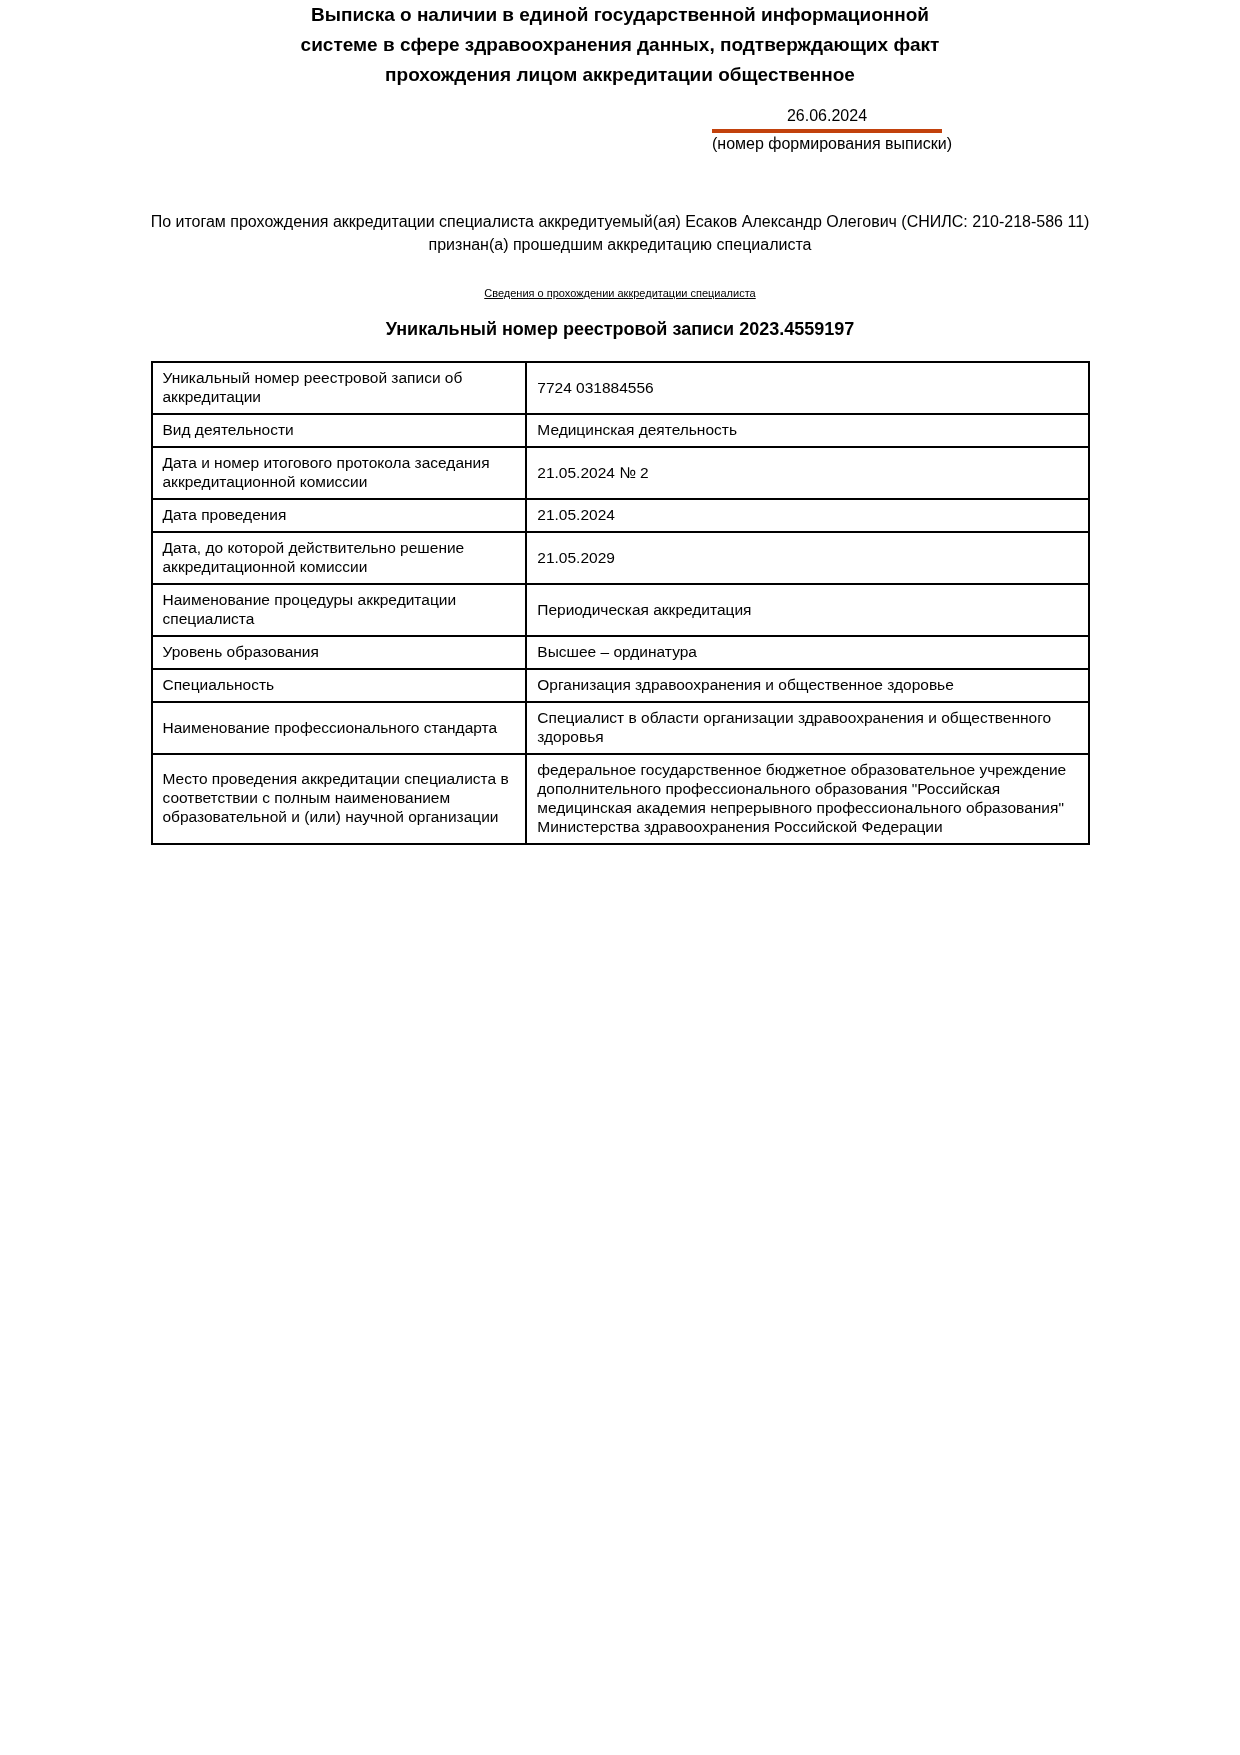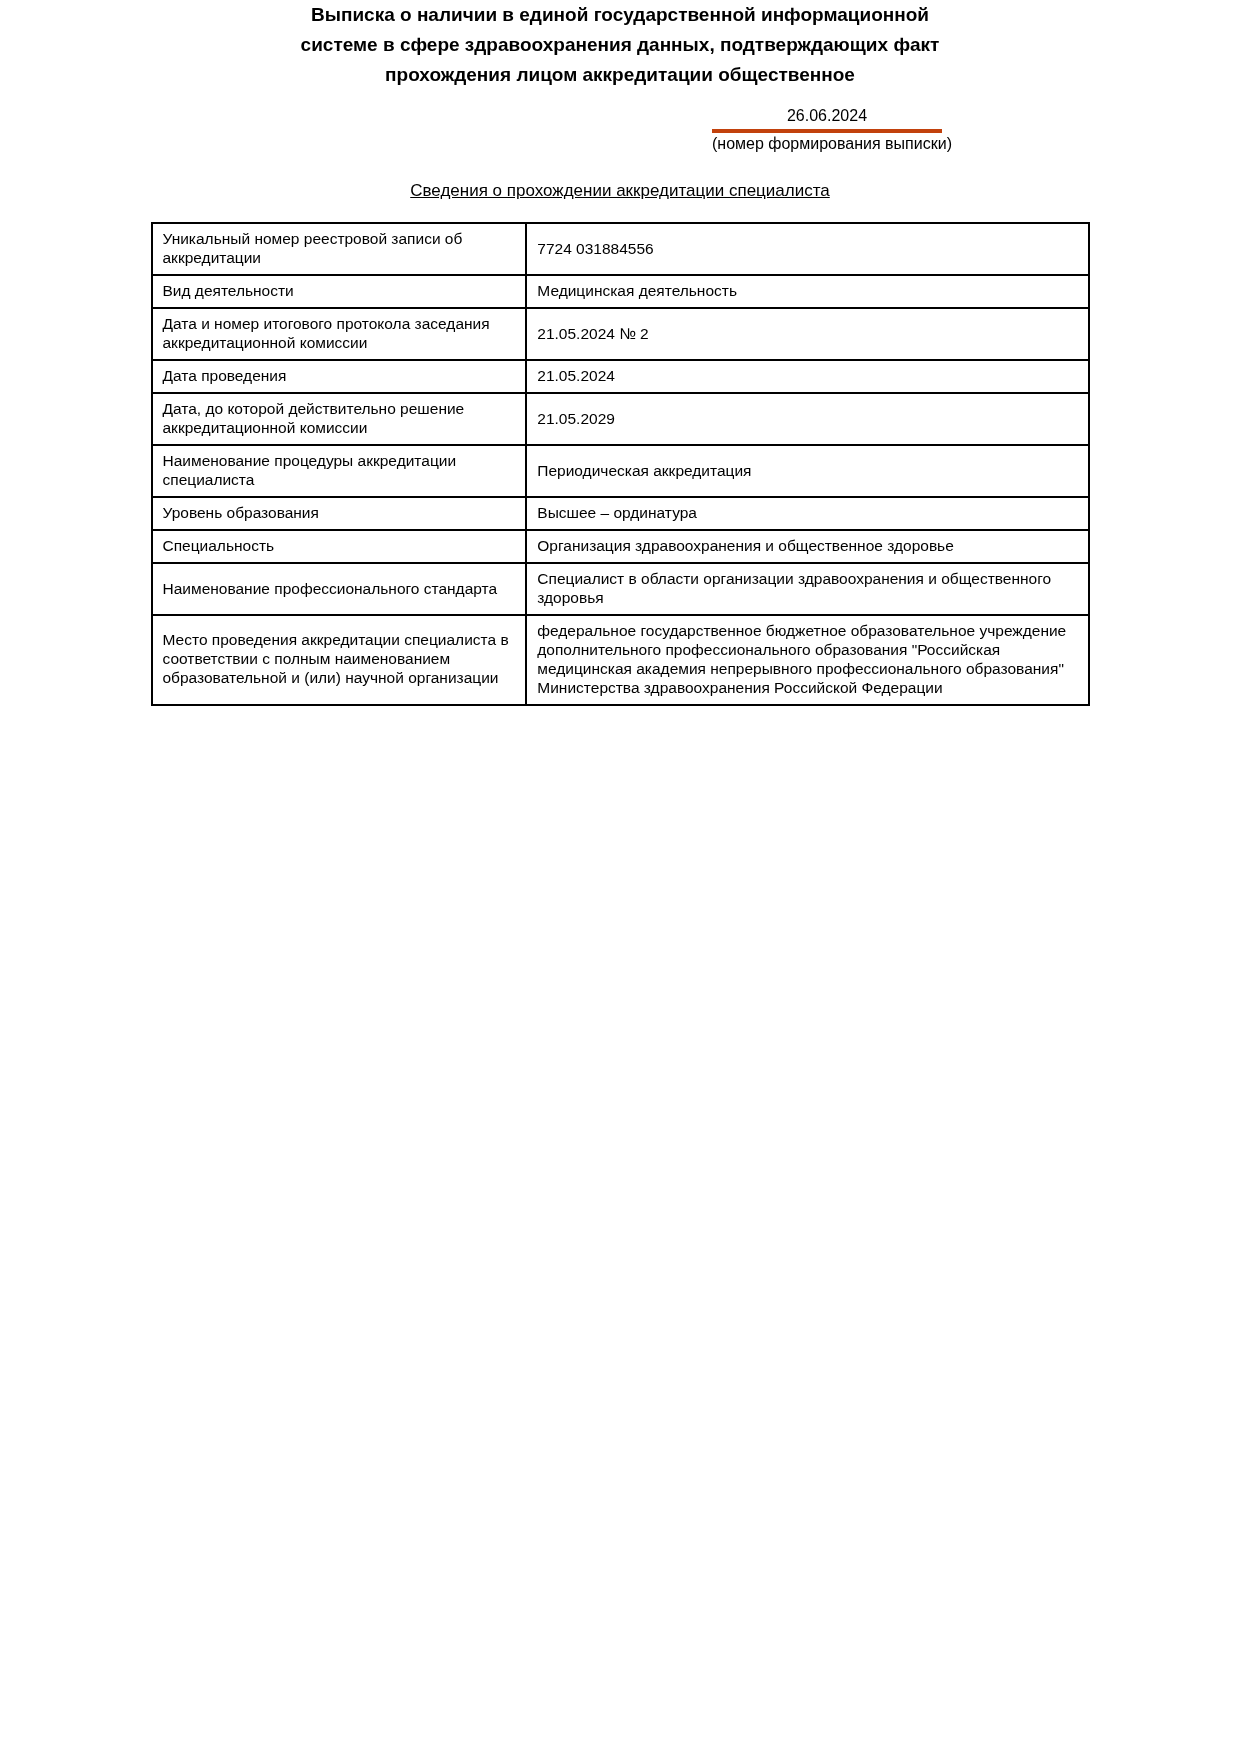--- a/index.html
+++ b/index.html
@@ -47,21 +47,21 @@
     margin-top: 57px;
     text-align: center;
     font-size: 16px;
     line-height: 23px;
   }
   .intro .line { white-space: nowrap; }
 
   .section-heading {
     margin-top: 27px;
     text-align: center;
-    font-size: 17px;
+    font-size: 11px;
     line-height: 21px;
     text-decoration: underline;
   }
   .registry-heading {
     margin-top: 14px;
     text-align: center;
     font-size: 18px;
     font-weight: bold;
     line-height: 22px;
   }
@@ -94,23 +94,28 @@
     <div class="line">Выписка о наличии в единой государственной информационной</div>
     <div class="line">системе в сфере здравоохранения данных, подтверждающих факт</div>
     <div class="line">прохождения лицом аккредитации общественное</div>
   </div>
 
   <div class="date-block">
     <span class="date-value">26.06.2024</span>
     <div class="date-caption">(номер формирования выписки)</div>
   </div>
 
+  <div class="intro">
+    <div class="line">По итогам прохождения аккредитации специалиста аккредитуемый(ая) Есаков Александр Олегович (СНИЛС: 210-218-586 11)</div>
+    <div class="line">признан(а) прошедшим аккредитацию специалиста</div>
+  </div>
 
   <div class="section-heading">Сведения о прохождении аккредитации специалиста</div>
 
+  <div class="registry-heading">Уникальный номер реестровой записи 2023.4559197</div>
 
   <table class="acc-table">
     <tbody>
     <tr class="h2">
       <td class="col-label">Уникальный номер реестровой записи об аккредитации</td>
       <td class="col-value">7724 031884556</td>
     </tr>
 
     <tr class="h1">
       <td class="col-label">Вид деятельности</td>

